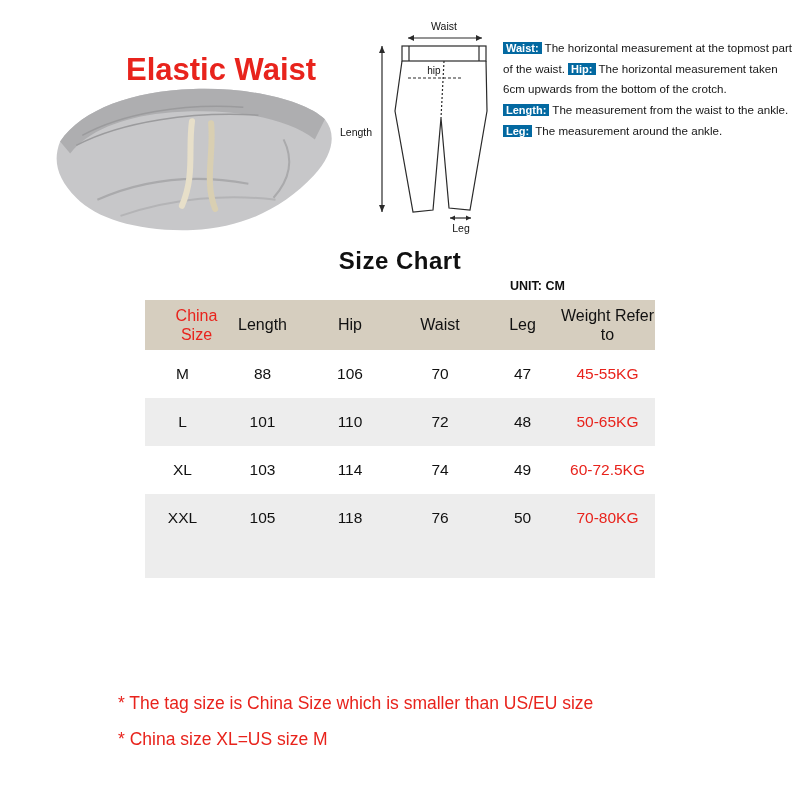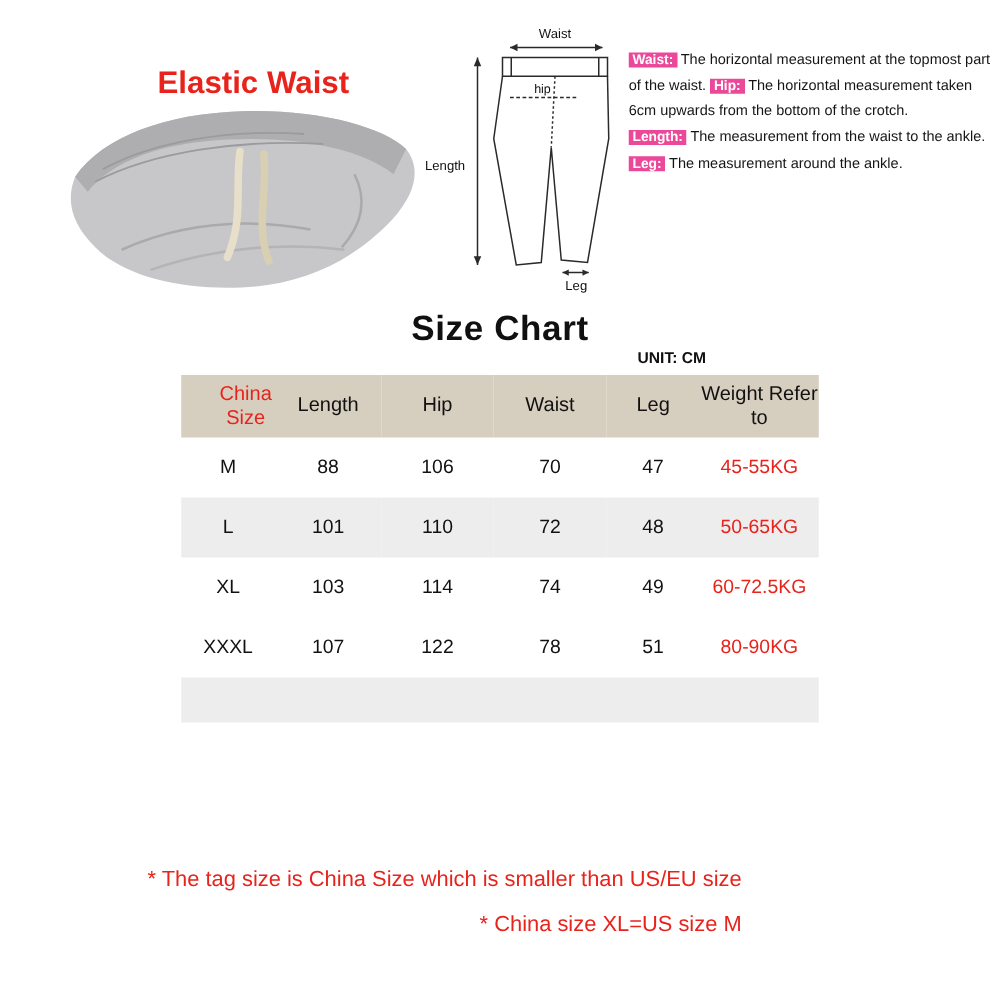--- a/index.html
+++ b/index.html
@@ -1,42 +1,42 @@
 <!DOCTYPE html>
 <html><head>
 <meta charset="utf-8">
 <style>
   * { margin:0; padding:0; box-sizing:border-box; }
   html,body { background:#ffffff; }
   body { font-family:"Liberation Sans", sans-serif; color:#111; }
   .page { position:relative; width:800px; height:800px; background:#fff; overflow:hidden; margin:0 auto; }
 
-  .hero-title { position:absolute; left:126px; top:52px; font-size:25px; font-weight:600; color:#e8231c; }
+  .hero-title { position:absolute; left:126px; top:52px; font-size:31px; font-weight:600; color:#e8231c; }
 
   .pants-photo { position:absolute; left:42px; top:78px; width:302px; height:158px; }
   .pants-diagram { position:absolute; left:334px; top:16px; width:178px; height:222px; }
 
   .definitions { position:absolute; left:503px; top:38px; width:294px; font-size:11.6px; line-height:1.78; color:#151515; }
   .definitions .def { display:inline; }
-  .definitions .term { background:#ec4899; color:#fff; font-weight:bold; padding:0 3px; margin-right:3px; font-size:11px; }
+  .definitions .term { background:#0369a1; color:#fff; font-weight:bold; padding:0 3px; margin-right:3px; font-size:11px; }
 
-  .chart-title { position:absolute; top:247px; left:0; width:800px; text-align:center; font-size:28px; font-weight:bold; letter-spacing:0.5px; color:#101010; }
+  .chart-title { position:absolute; top:247px; left:0; width:800px; text-align:center; font-size:24px; font-weight:bold; letter-spacing:0.5px; color:#101010; }
   .unit { position:absolute; top:279px; left:510px; font-size:12.5px; font-weight:bold; color:#101010; }
 
   .size-table { position:absolute; top:300px; left:145px; width:510px; border-collapse:collapse; text-align:center; }
   .size-table th { background:#d6cebf; font-weight:400; font-size:16px; height:50px; line-height:1.2; }
   .size-table th.red { color:#e8231c;padding-left:28px; }
   .size-table td { height:48px; font-size:15.5px; }
   .size-table tr.alt { background:#ededed; }
   .size-table td.red { color:#e8231c;text-align:center; }
   .size-table tr.empty-row td { height:36px; }
   .c0{width:75px}.c1{width:85px}.c2{width:90px}.c3{width:90px}.c4{width:75px}.c5{width:95px}
 
   .notes { position:absolute; left:118px; top:686px; font-size:17.5px; line-height:2.05; }
-  .note-red { color:#e8231c;text-align:right; }
+  .note-red { color:#e8231c; }
   .note-black { color:#111; }
 </style>
 </head>
 <body>
 
 <div class="page">
 
   <div class="hero-title">Elastic Waist</div>
 
   <svg class="pants-photo" viewBox="0 0 300 155" aria-hidden="true">
@@ -118,27 +118,27 @@
         <td class="red">50-65KG</td>
       </tr>
       <tr>
         <td>XL</td>
         <td>103</td>
         <td>114</td>
         <td>74</td>
         <td>49</td>
         <td class="red">60-72.5KG</td>
       </tr>
-      <tr>
-        <td>XXXL</td>
-        <td>107</td>
-        <td>122</td>
-        <td>78</td>
-        <td>51</td>
-        <td class="red">80-90KG</td>
+      <tr class="alt">
+        <td>XXL</td>
+        <td>105</td>
+        <td>118</td>
+        <td>76</td>
+        <td>50</td>
+        <td class="red">70-80KG</td>
       </tr>
       <tr class="alt empty-row">
         <td colspan="6"></td>
       </tr>
     </tbody>
   </table>
 
   <div class="notes">
     <div class="note-red">* The tag size is China Size which is smaller than US/EU size</div>
     <div class="note-red">* China size XL=US size M</div>

